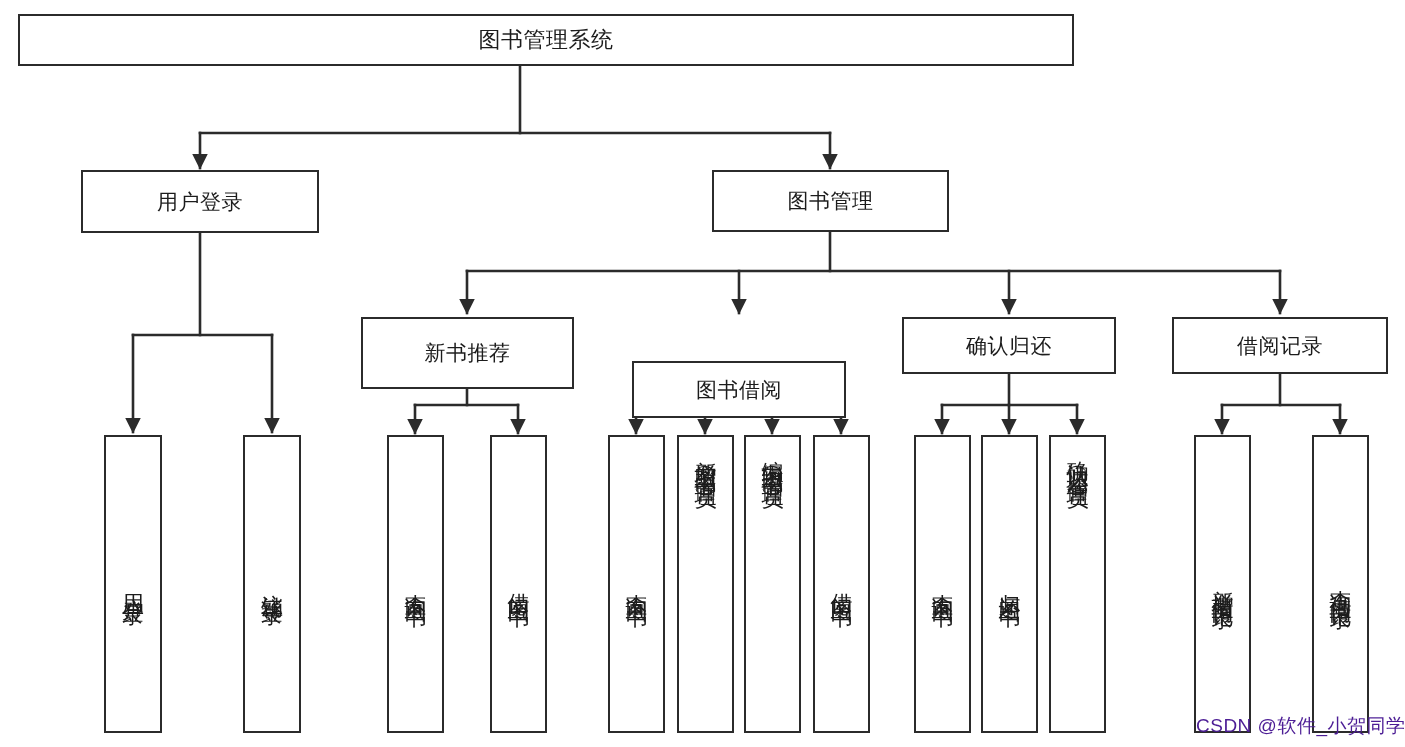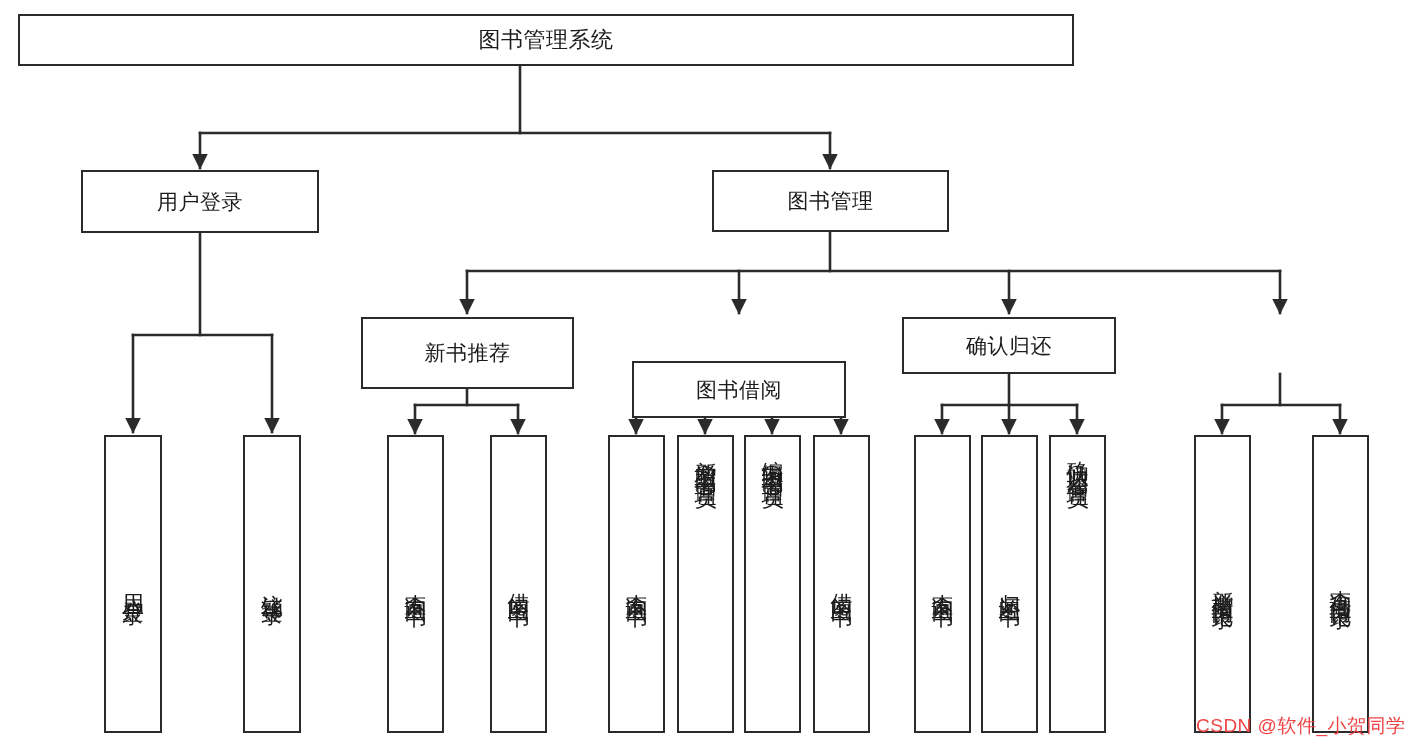--- a/index.html
+++ b/index.html
@@ -64,21 +64,21 @@
     letter-spacing: 4px;
     white-space: nowrap;
   }
   .node.vertical.centered {
     align-items: center;
     padding-top: 0;
   }
   .watermark {
     position: absolute;
     font-size: 19px;
-    color: #ef4444;
+    color: #4c1d95;
     white-space: nowrap;
     letter-spacing: 0.5px;
   }
 </style>
 </head>
 <body>
 
 <div id="diagram-root">
 
   <svg id="edge-layer" viewBox="0 0 1405 747" width="1405" height="747" xmlns="http://www.w3.org/2000/svg">
@@ -144,20 +144,23 @@
 
   <div class="node horizontal" style="left:361px; top:317px; width:213px; height:72px;">
     <span class="node-label">新书推荐</span>
   </div>
   <div class="node horizontal" style="left:632px; top:317px; width:214px; height:57px;margin-top:44px;">
     <span class="node-label">图书借阅</span>
   </div>
   <div class="node horizontal" style="left:902px; top:317px; width:214px; height:57px;">
     <span class="node-label">确认归还</span>
   </div>
+  <div class="node horizontal" style="left:1172px; top:317px; width:216px; height:57px;">
+    <span class="node-label">借阅记录</span>
+  </div>
 
   <div class="node vertical centered" style="left:104px; top:435px; width:58px; height:298px;">
     <span class="node-label">用户登录</span>
   </div>
   <div class="node vertical centered" style="left:243px; top:435px; width:58px; height:298px;">
     <span class="node-label">注销登录</span>
   </div>
 
   <div class="node vertical centered" style="left:387px; top:435px; width:57px; height:298px;">
     <span class="node-label">查询图书</span>

